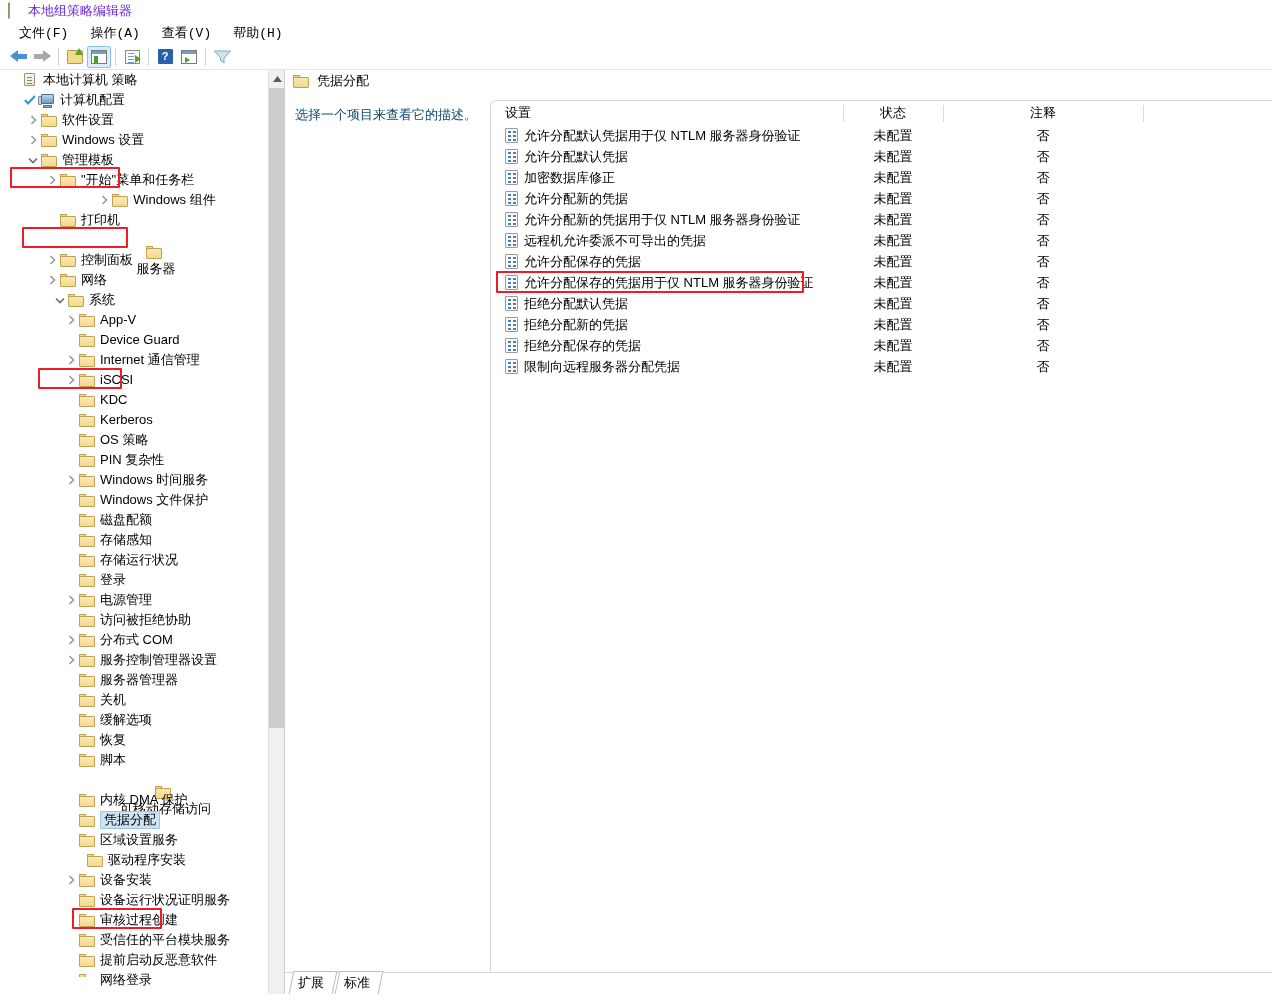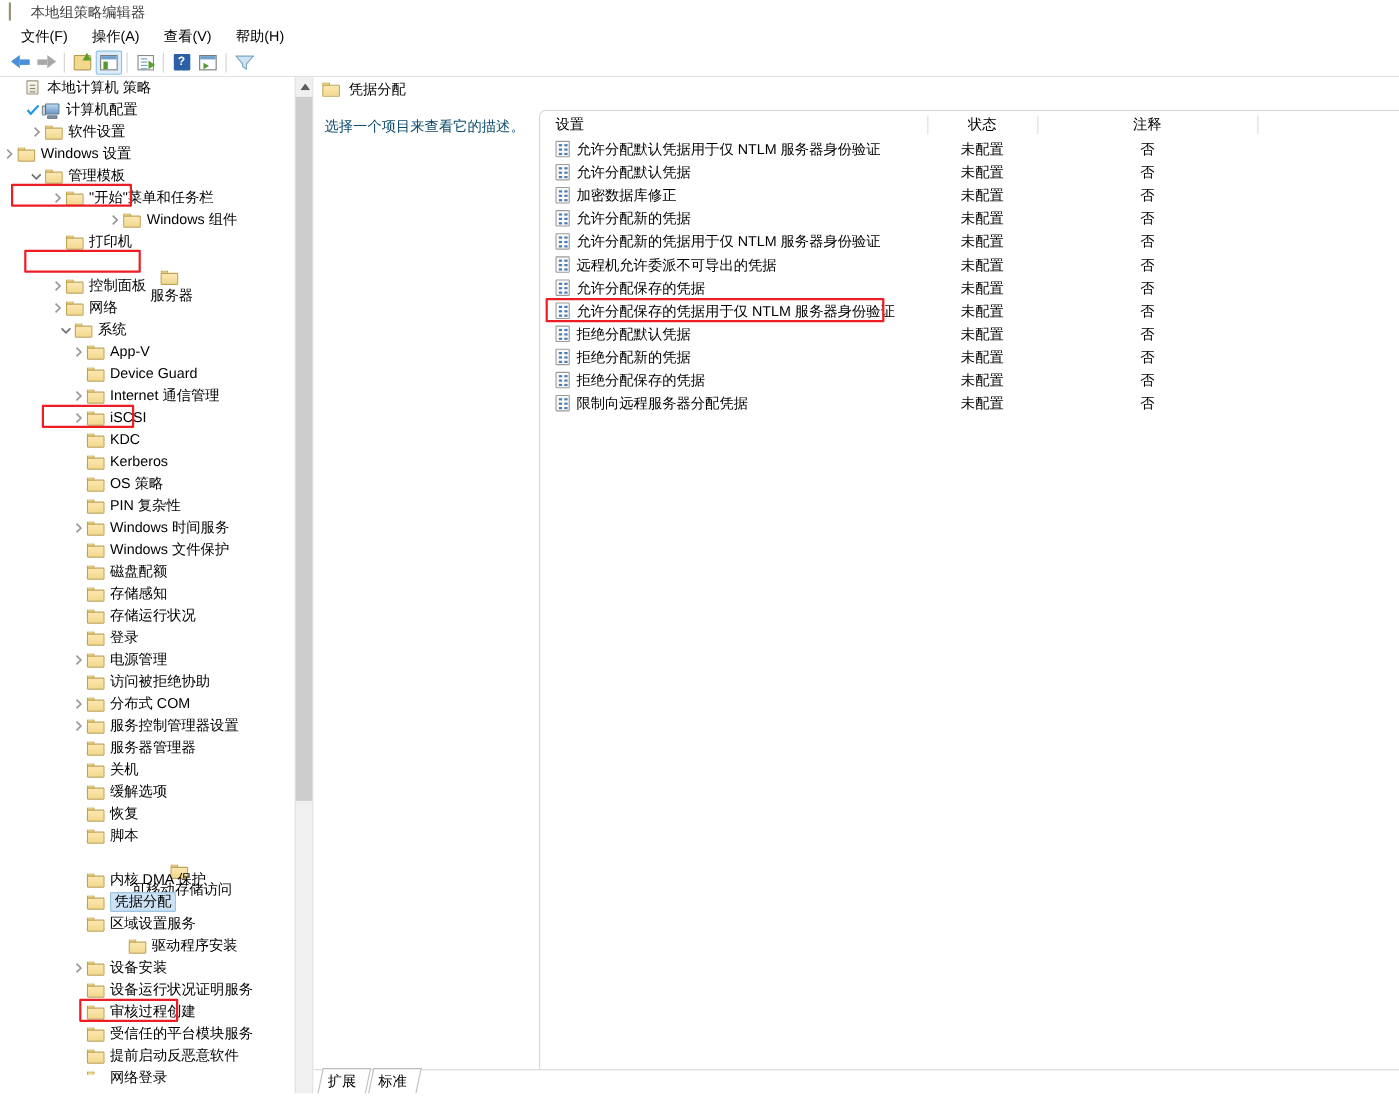--- a/index.html
+++ b/index.html
@@ -37,29 +37,30 @@
     margin: 1px 0 0 2px;
   }
   .doc-glyph:before {
     content: "";
     position: absolute;
     left: 2px; top: 3px; right: 2px;
     height: 1px;
     background: #8d8770;
     box-shadow: 0 3px 0 #8d8770, 0 6px 0 #8d8770;
   }
-  .titlebar .title-text { font-size: 13px; color: #404040; }
+  .titlebar .title-text { font-size: 13px; color: #6d28d9; }
 
   
   .menubar {
     height: 22px;
     display: flex;
     align-items: center;
     padding-left: 8px;
     background: #ffffff;
+    font-family: Liberation Mono, monospace;
   }
   .menu-item {
     padding: 2px 11px;
     font-size: 13px;
     color: #000;
     cursor: default;
     white-space: nowrap;
   }
 
   
@@ -558,21 +559,21 @@
             <svg width="7" height="10" viewBox="0 0 7 10">
               <polyline points="1.5,1 5.5,5 1.5,9" fill="none" stroke="#9a9a9a" stroke-width="1.6"></polyline>
             </svg>
           </span>
           <span class="folder-ic">
             <span class="tab"></span>
             <span class="body"></span>
           </span>
           <span class="tree-label">软件设置</span>
         </div>
-        <div class="tree-row" style="">
+        <div class="tree-row" style="padding-left: 25px;">
           <span class="twisty">
             <svg width="7" height="10" viewBox="0 0 7 10">
               <polyline points="1.5,1 5.5,5 1.5,9" fill="none" stroke="#9a9a9a" stroke-width="1.6"></polyline>
             </svg>
           </span>
           <span class="folder-ic">
             <span class="tab"></span>
             <span class="body"></span>
           </span>
           <span class="tree-label">Windows 设置</span>
@@ -902,21 +903,21 @@
           <span class="tree-label">凭据分配</span>
         </div>
         <div class="tree-row" style="padding-left: 63px;">
           <span class="twisty empty"></span>
           <span class="folder-ic">
             <span class="tab"></span>
             <span class="body"></span>
           </span>
           <span class="tree-label">区域设置服务</span>
         </div>
-        <div class="tree-row" style="padding-left: 101px;">
+        <div class="tree-row" style="padding-left: 71px;">
           <span class="twisty empty"></span>
           <span class="folder-ic">
             <span class="tab"></span>
             <span class="body"></span>
           </span>
           <span class="tree-label">驱动程序安装</span>
         </div>
         <div class="tree-row" style="padding-left: 63px;">
           <span class="twisty">
             <svg width="7" height="10" viewBox="0 0 7 10">

